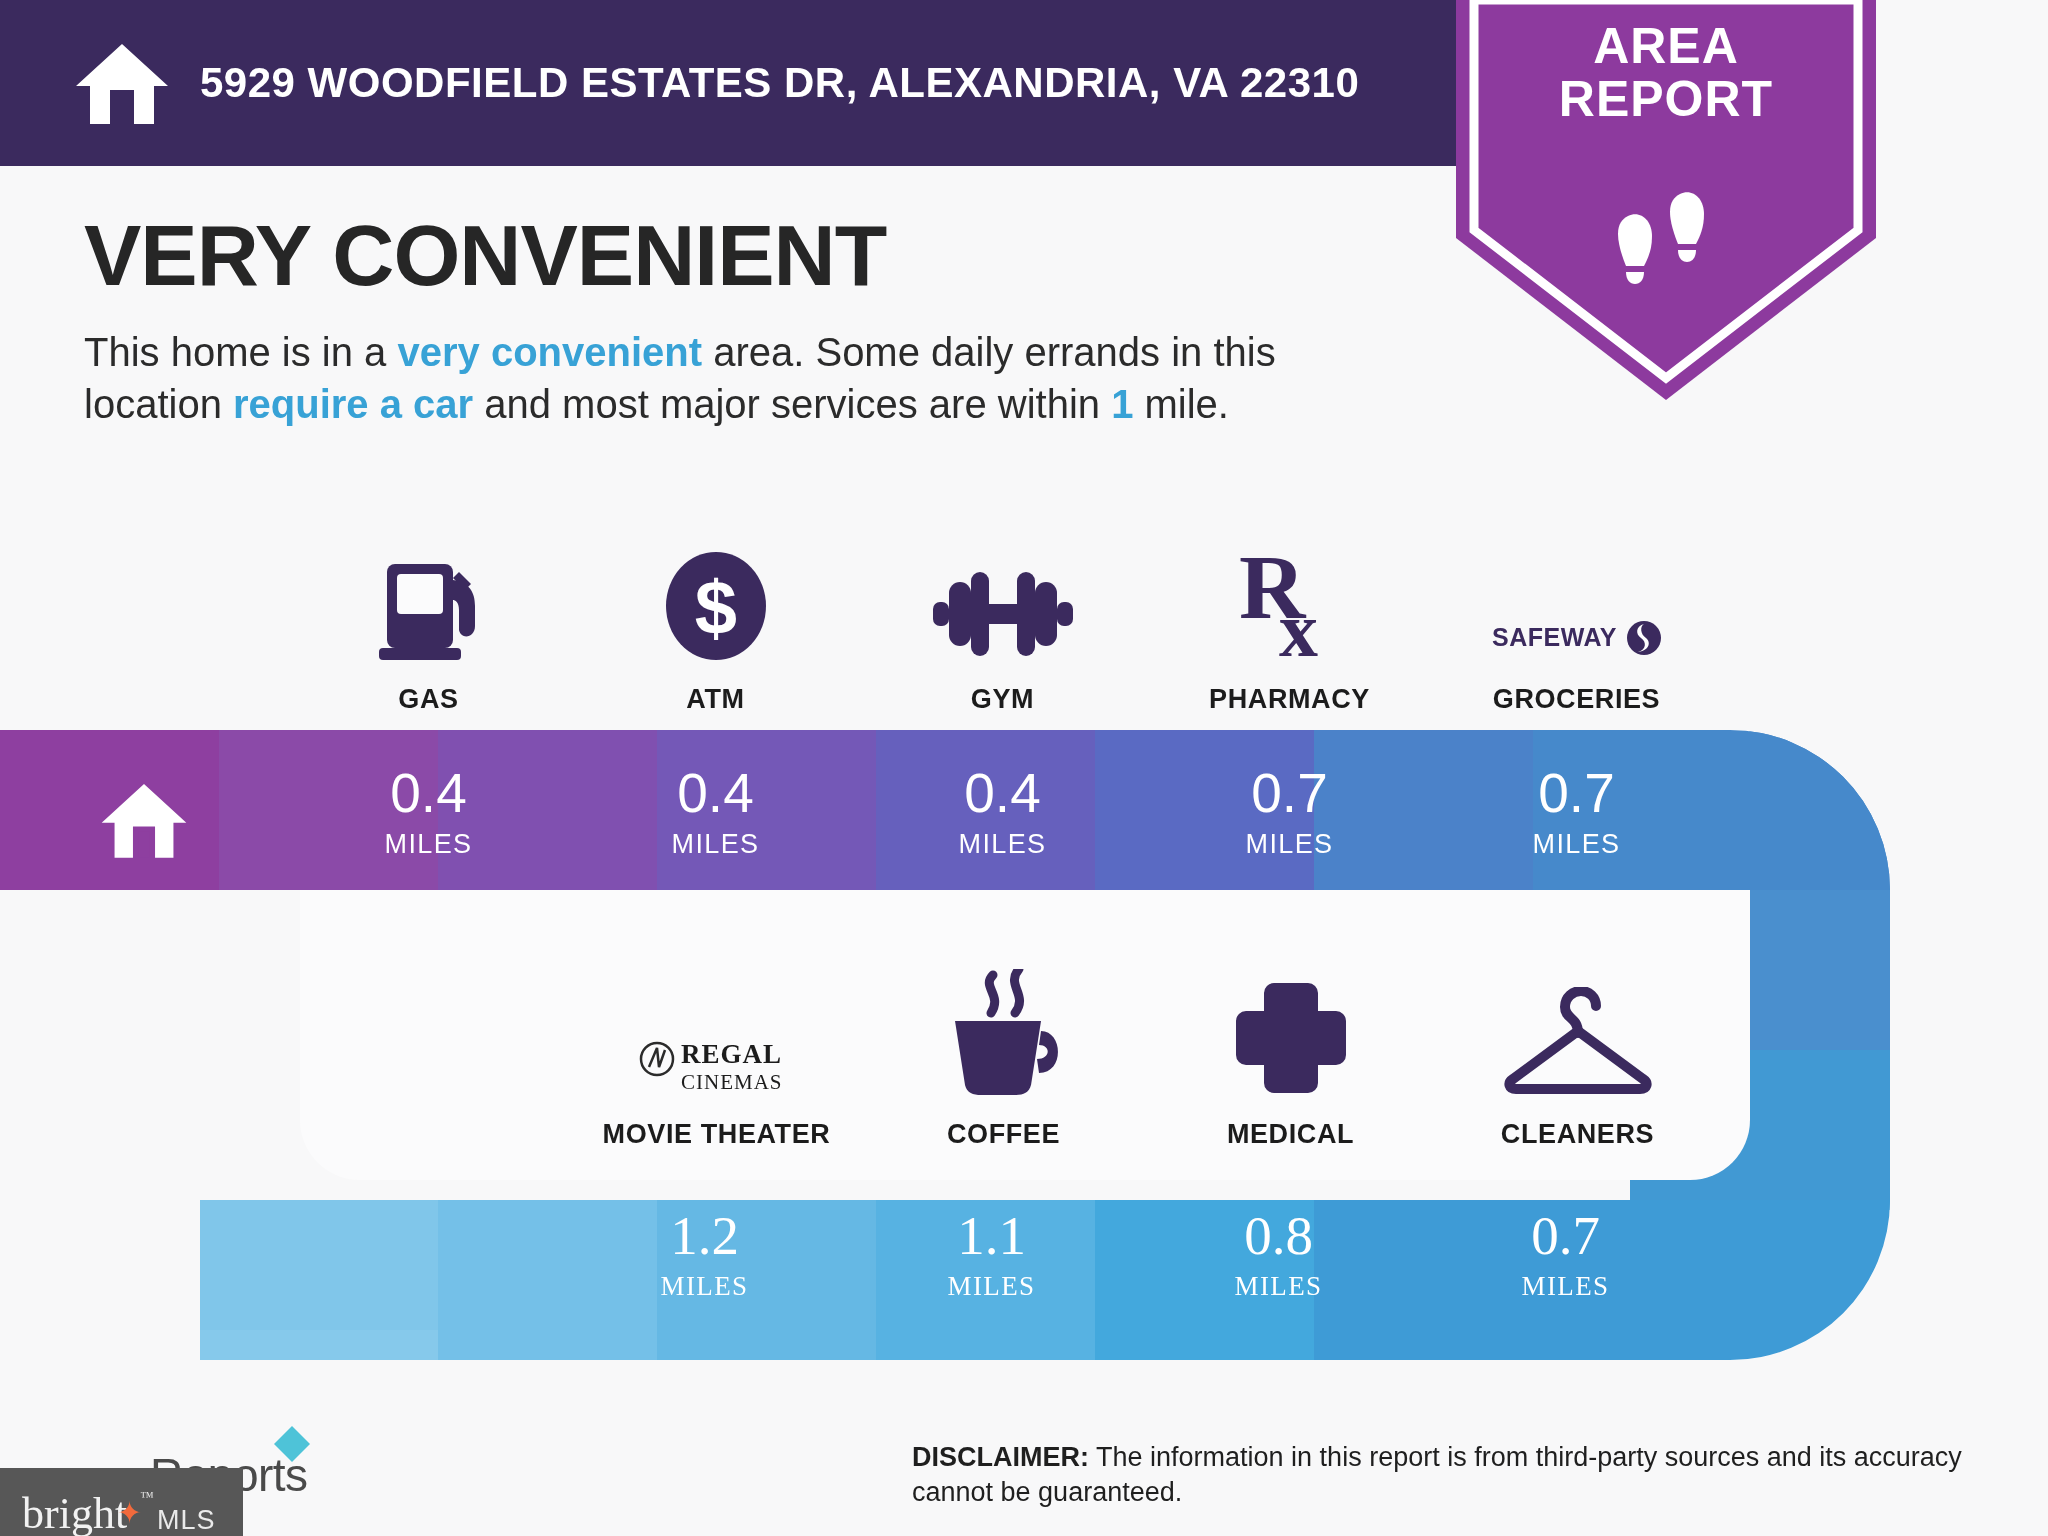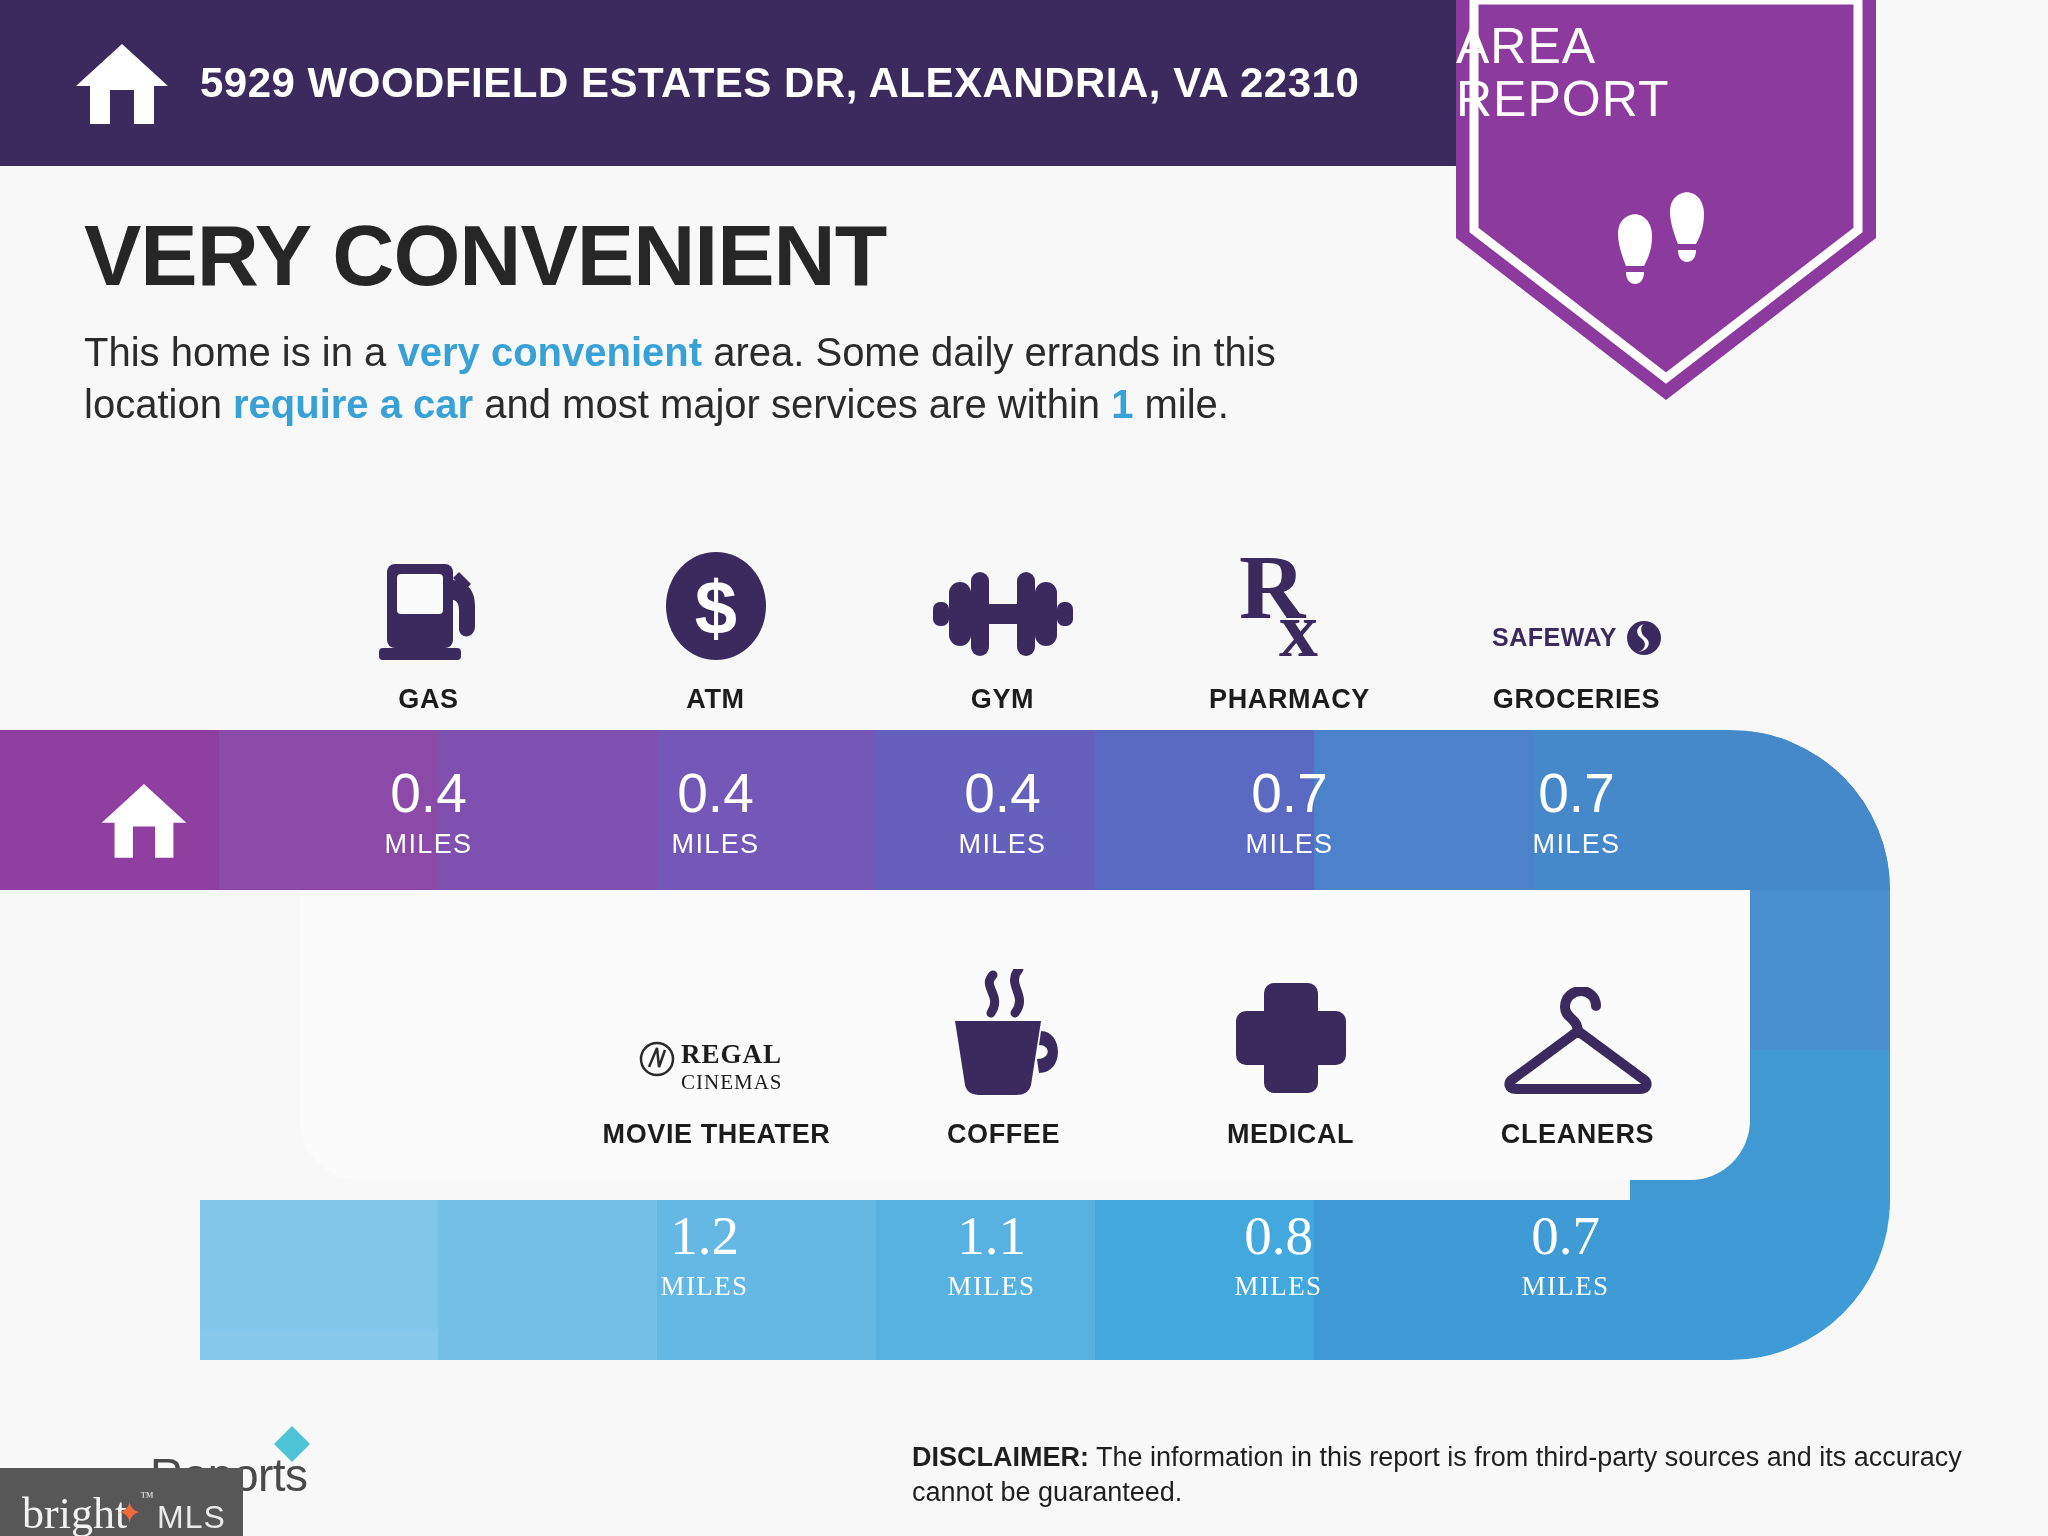--- a/index.html
+++ b/index.html
@@ -30,22 +30,22 @@
     white-space:nowrap;
   }
 
   
   .badge-wrap{
     position:absolute;left:1456px;top:0;width:420px;height:400px;
   }
   .badge-svg{position:absolute;left:0;top:0;}
   .badge-text{
     position:absolute;left:0;top:20px;width:420px;
-    color:#ffffff;
-    font-size:50px;font-weight:400;line-height:1.06;
+    text-align:center;color:#ffffff;
+    font-size:50px;font-weight:700;line-height:1.06;
     letter-spacing:1px;
   }
   .badge-feet{
     position:absolute;left:50%;transform:translateX(-50%);top:180px;
     width:120px;height:110px;
   }
 
   
   .hero{position:absolute;left:84px;top:212px;width:1320px;}
   .hero h1{
@@ -107,21 +107,21 @@
   .brightmls{
     position:absolute;left:0;top:1468px;width:243px;height:68px;
     background:#575757;display:flex;align-items:flex-end;
   }
   .brightmls .bword{
     margin-left:22px;font-family:"Liberation Serif", serif;
     color:#f2f2f2;font-size:44px;line-height:1;position:relative;
   }
   .brightmls .spark{color:#f26a3c;font-size:30px;position:absolute;left:95px;top:6px;}
   .brightmls .tm{color:#e8e8e8;font-size:14px;position:absolute;left:118px;top:-2px;}
-  .brightmls .mls{margin-left:30px;color:#eaeaea;font-size:32px;letter-spacing:1px;}
+  .brightmls .mls{margin-left:30px;color:#eaeaea;font-size:27px;letter-spacing:1px;}
 
   .disclaimer{
     position:absolute;left:912px;top:1440px;width:1080px;
     font-size:27px;line-height:1.28;color:#1f1f1f;
   }
   .disclaimer b{font-weight:700;}
 </style>
 </head>
 <body>
 

